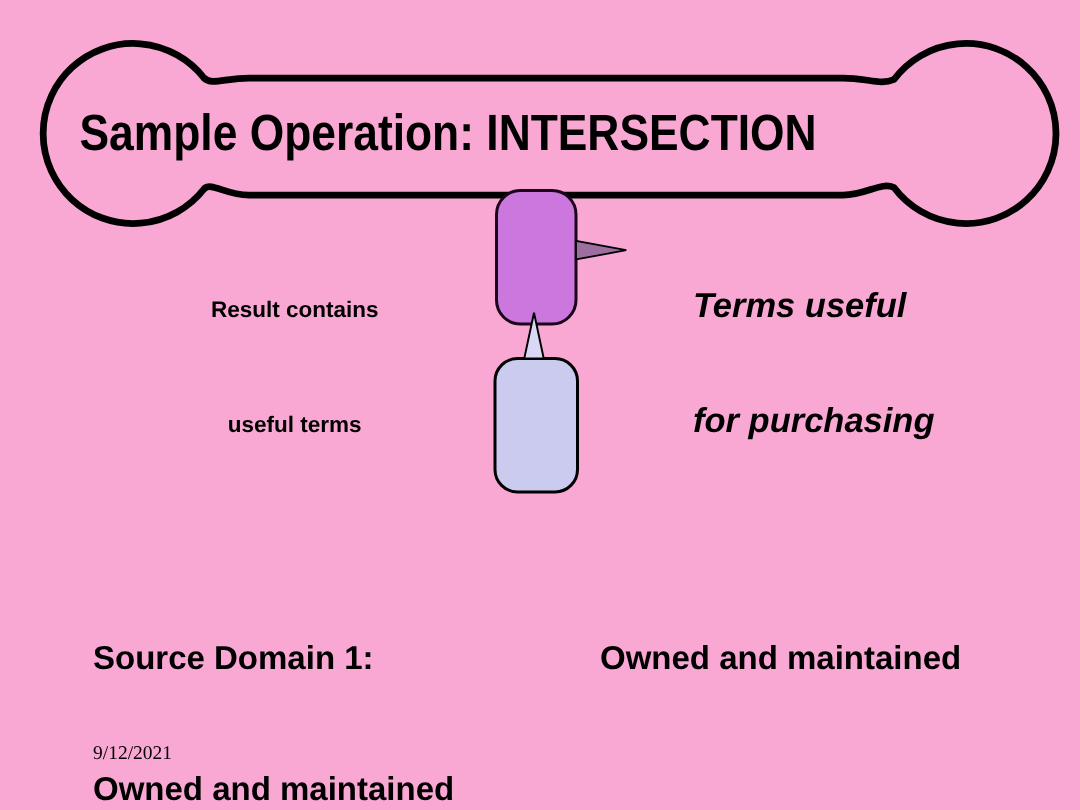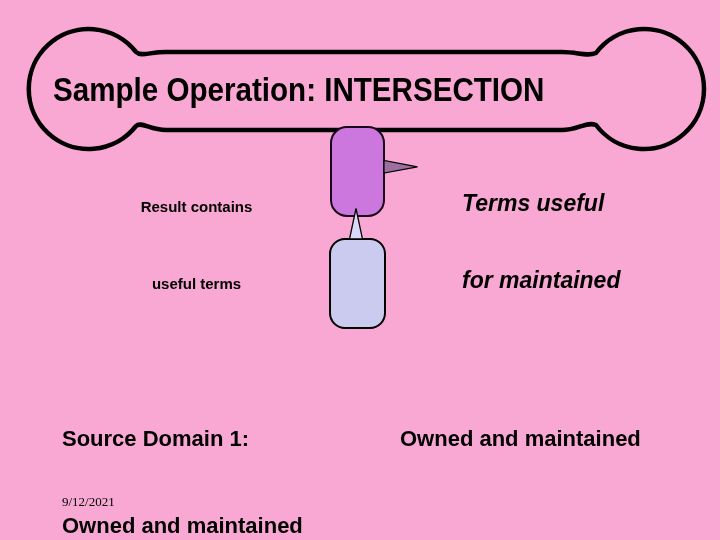--- a/index.html
+++ b/index.html
@@ -88,21 +88,21 @@
     <span class="squeeze">Sample Operation: INTERSECTION</span>
   </div>
 
   <div id="result-label" class="abs label">
     <div>Result contains</div>
     <div>useful terms</div>
   </div>
 
   <div id="terms-label" class="abs label">
     <div>Terms useful</div>
-    <div>for maintained</div>
+    <div>for purchasing</div>
   </div>
 
   <div id="source1-label" class="abs label source-label">
     <div>Source Domain 1:</div>
     <div>Owned and maintained</div>
     
   </div>
 
   <div id="source2-label" class="abs label source-label">
     <div>Owned and maintained</div>

